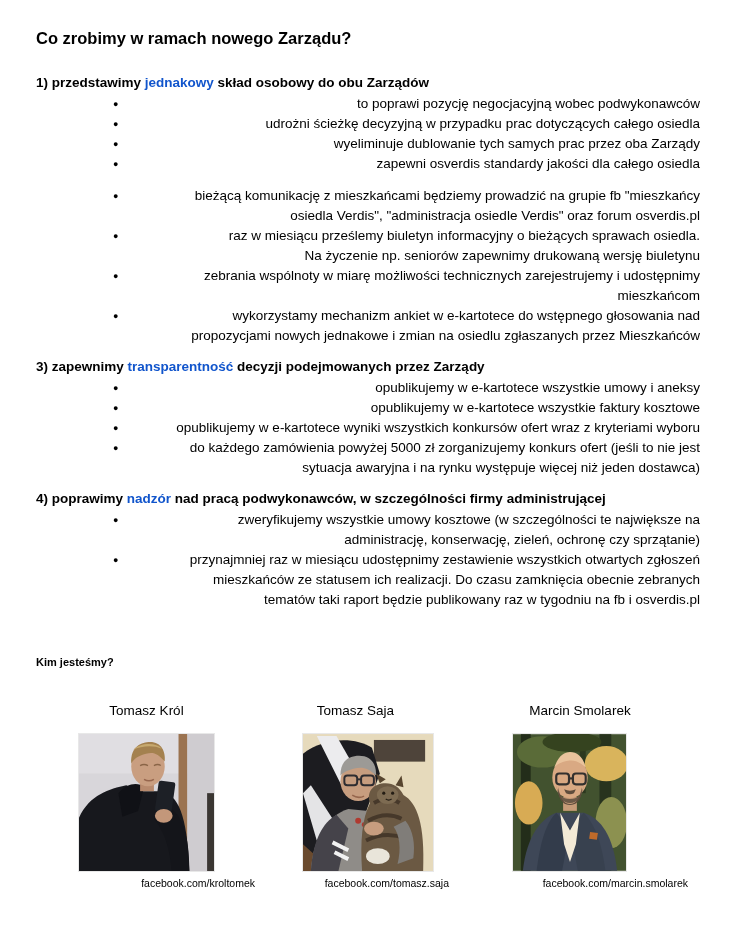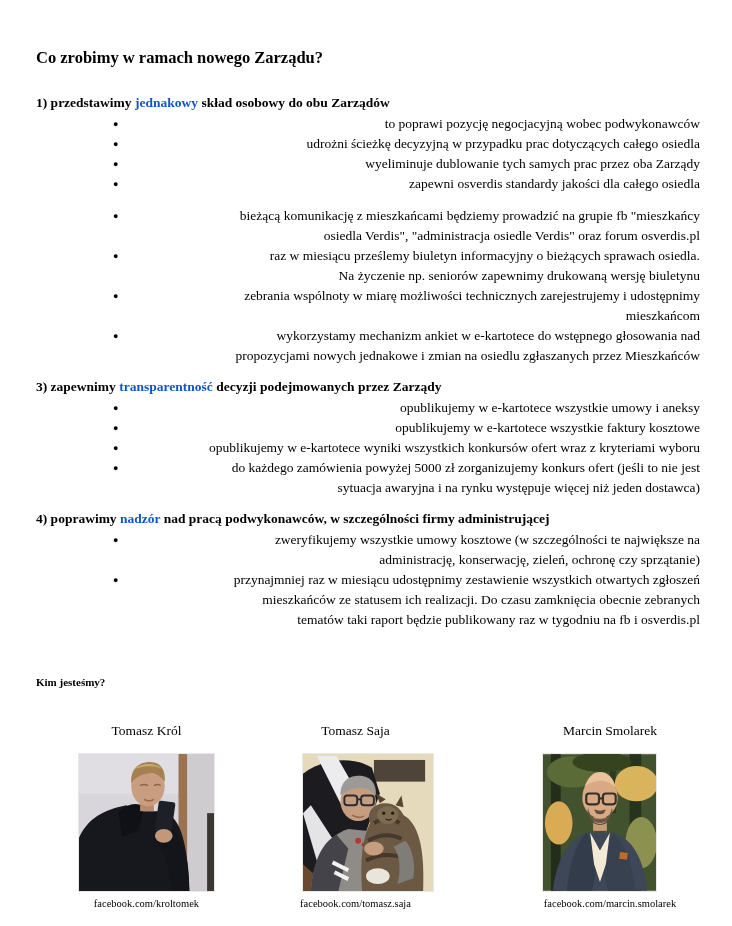--- a/index.html
+++ b/index.html
@@ -1,44 +1,44 @@
 <!DOCTYPE html>
 <html lang="pl"><head>
 <meta charset="utf-8">
 <style>
   html,body{margin:0;padding:0;background:#ffffff;}
   body{
     width:732px;height:926px;
     font-family:"Liberation Sans","DejaVu Sans",sans-serif;
     color:#000;position:relative;overflow:hidden;
   }
-  .doc{box-sizing:border-box;width:732px;height:926px;padding:48px 32px 0 36px;font-family:Liberation Serif, serif;}
+  .doc{box-sizing:border-box;width:732px;height:926px;padding:28px 32px 0 36px;}
   h1.title{font-size:16.5px;line-height:20px;font-weight:bold;margin:0;}
   section.block{margin-top:12px;}
   section.block.first{margin-top:26px;}
   p.sec-h{font-size:13.5px;line-height:18px;font-weight:bold;margin:0;}
   p.sec-h .hl{color:#1155cc;}
   ul.bullets{margin:2px 0 0 0;padding:0 0 0 94px;list-style:none;text-align:right;}
   ul.bullets li{
     position:relative;font-size:13.5px;line-height:20px;
     white-space:pre-line;margin:0;
   }
   ul.bullets li::before{
     content:"\25CF";position:absolute;left:-17px;top:0;
     font-size:9px;line-height:20px;color:#000;
   }
   h2.who{font-size:11px;line-height:20px;font-weight:bold;margin:42px 0 0 0;}
   .people{position:relative;margin-top:31px;height:196px;}
   .person{position:absolute;top:0;margin:0;}
   .person.p1{left:42px;width:137px;}
   .person.p2{left:266px;width:107px;}
-  .person.p3{left:506px;width:136px;}
+  .person.p3{left:476px;width:136px;}
   .pname{font-size:13.5px;line-height:15px;text-align:center;height:30px;white-space:nowrap;}
   .photo{display:block;border:1px solid #e8e8e8;box-sizing:border-box;}
-  .plink{font-size:10.5px;line-height:13px;text-align:center;white-space:nowrap;margin:5px -40px 9px -40px;}
+  .plink{font-size:10.5px;line-height:13px;text-align:right;white-space:nowrap;margin:5px -40px 9px -40px;}
 </style>
 </head>
 <body>
 
 <div class="doc">
 
   <h1 class="title">Co zrobimy w ramach nowego Zarządu?</h1>
 
   <section class="block first">
     <p class="sec-h"><span>1) przedstawimy </span><span class="hl">jednakowy</span><span> skład osobowy do obu Zarządów</span></p>

